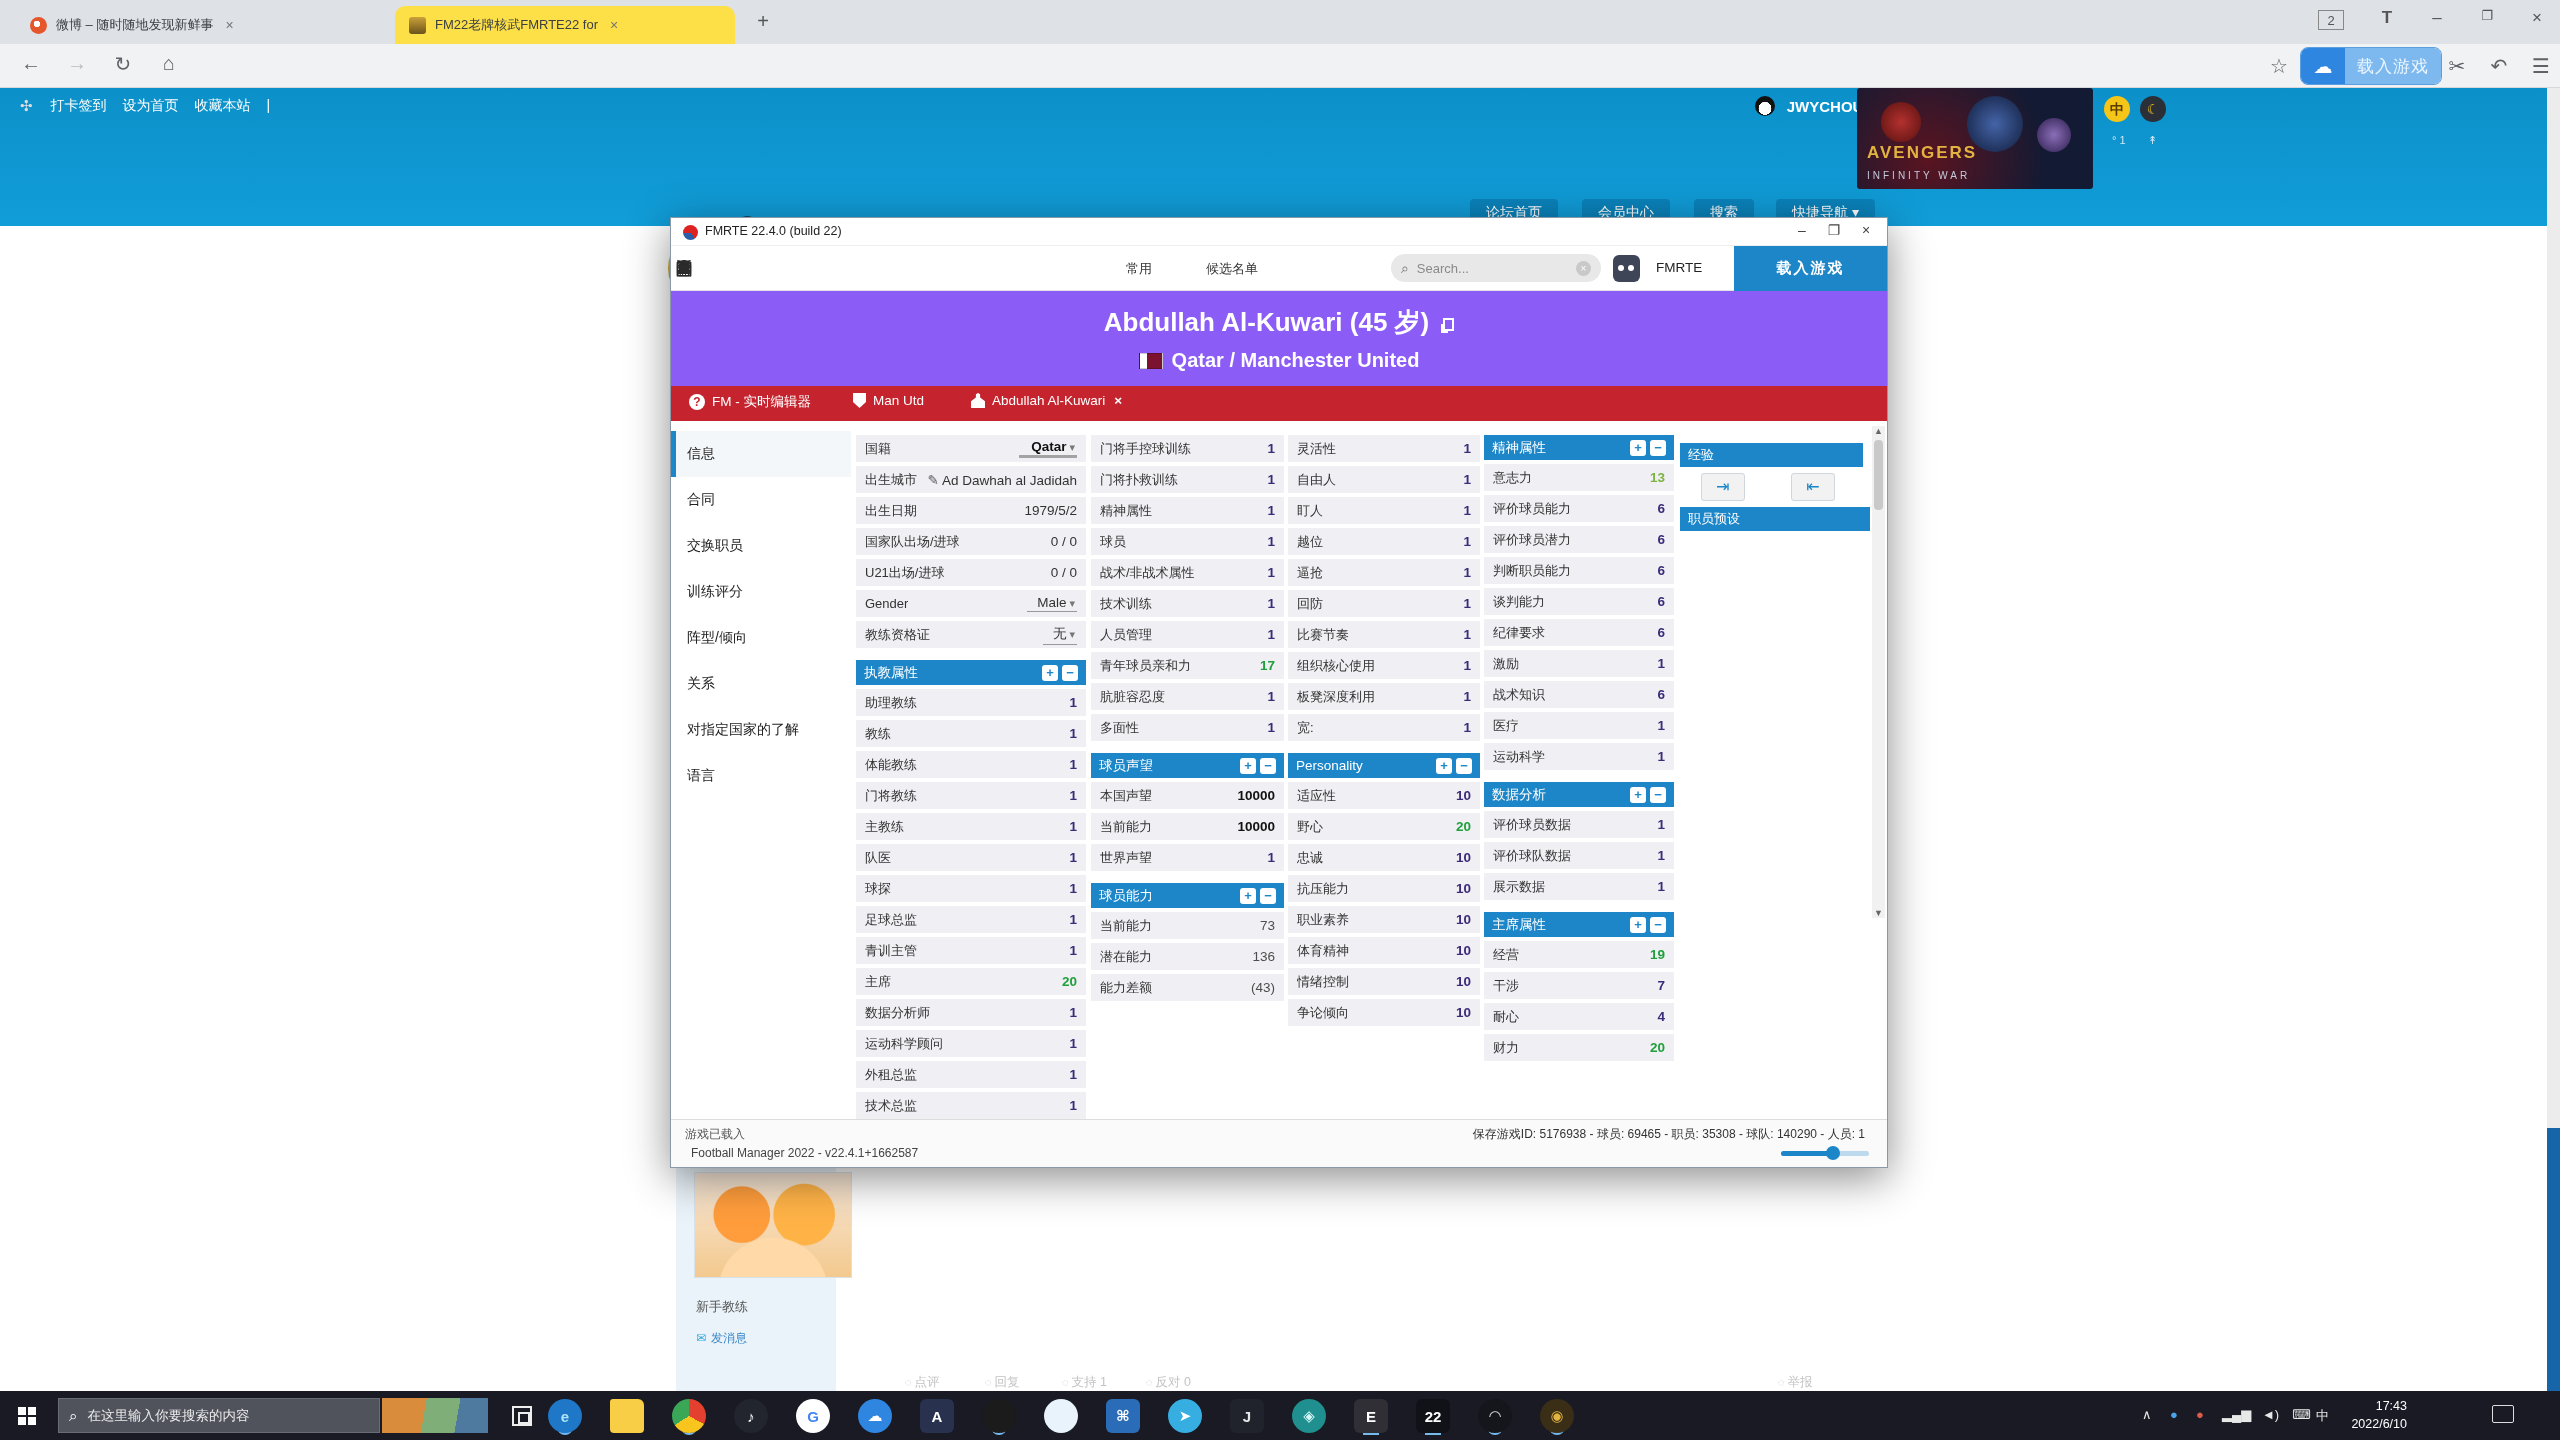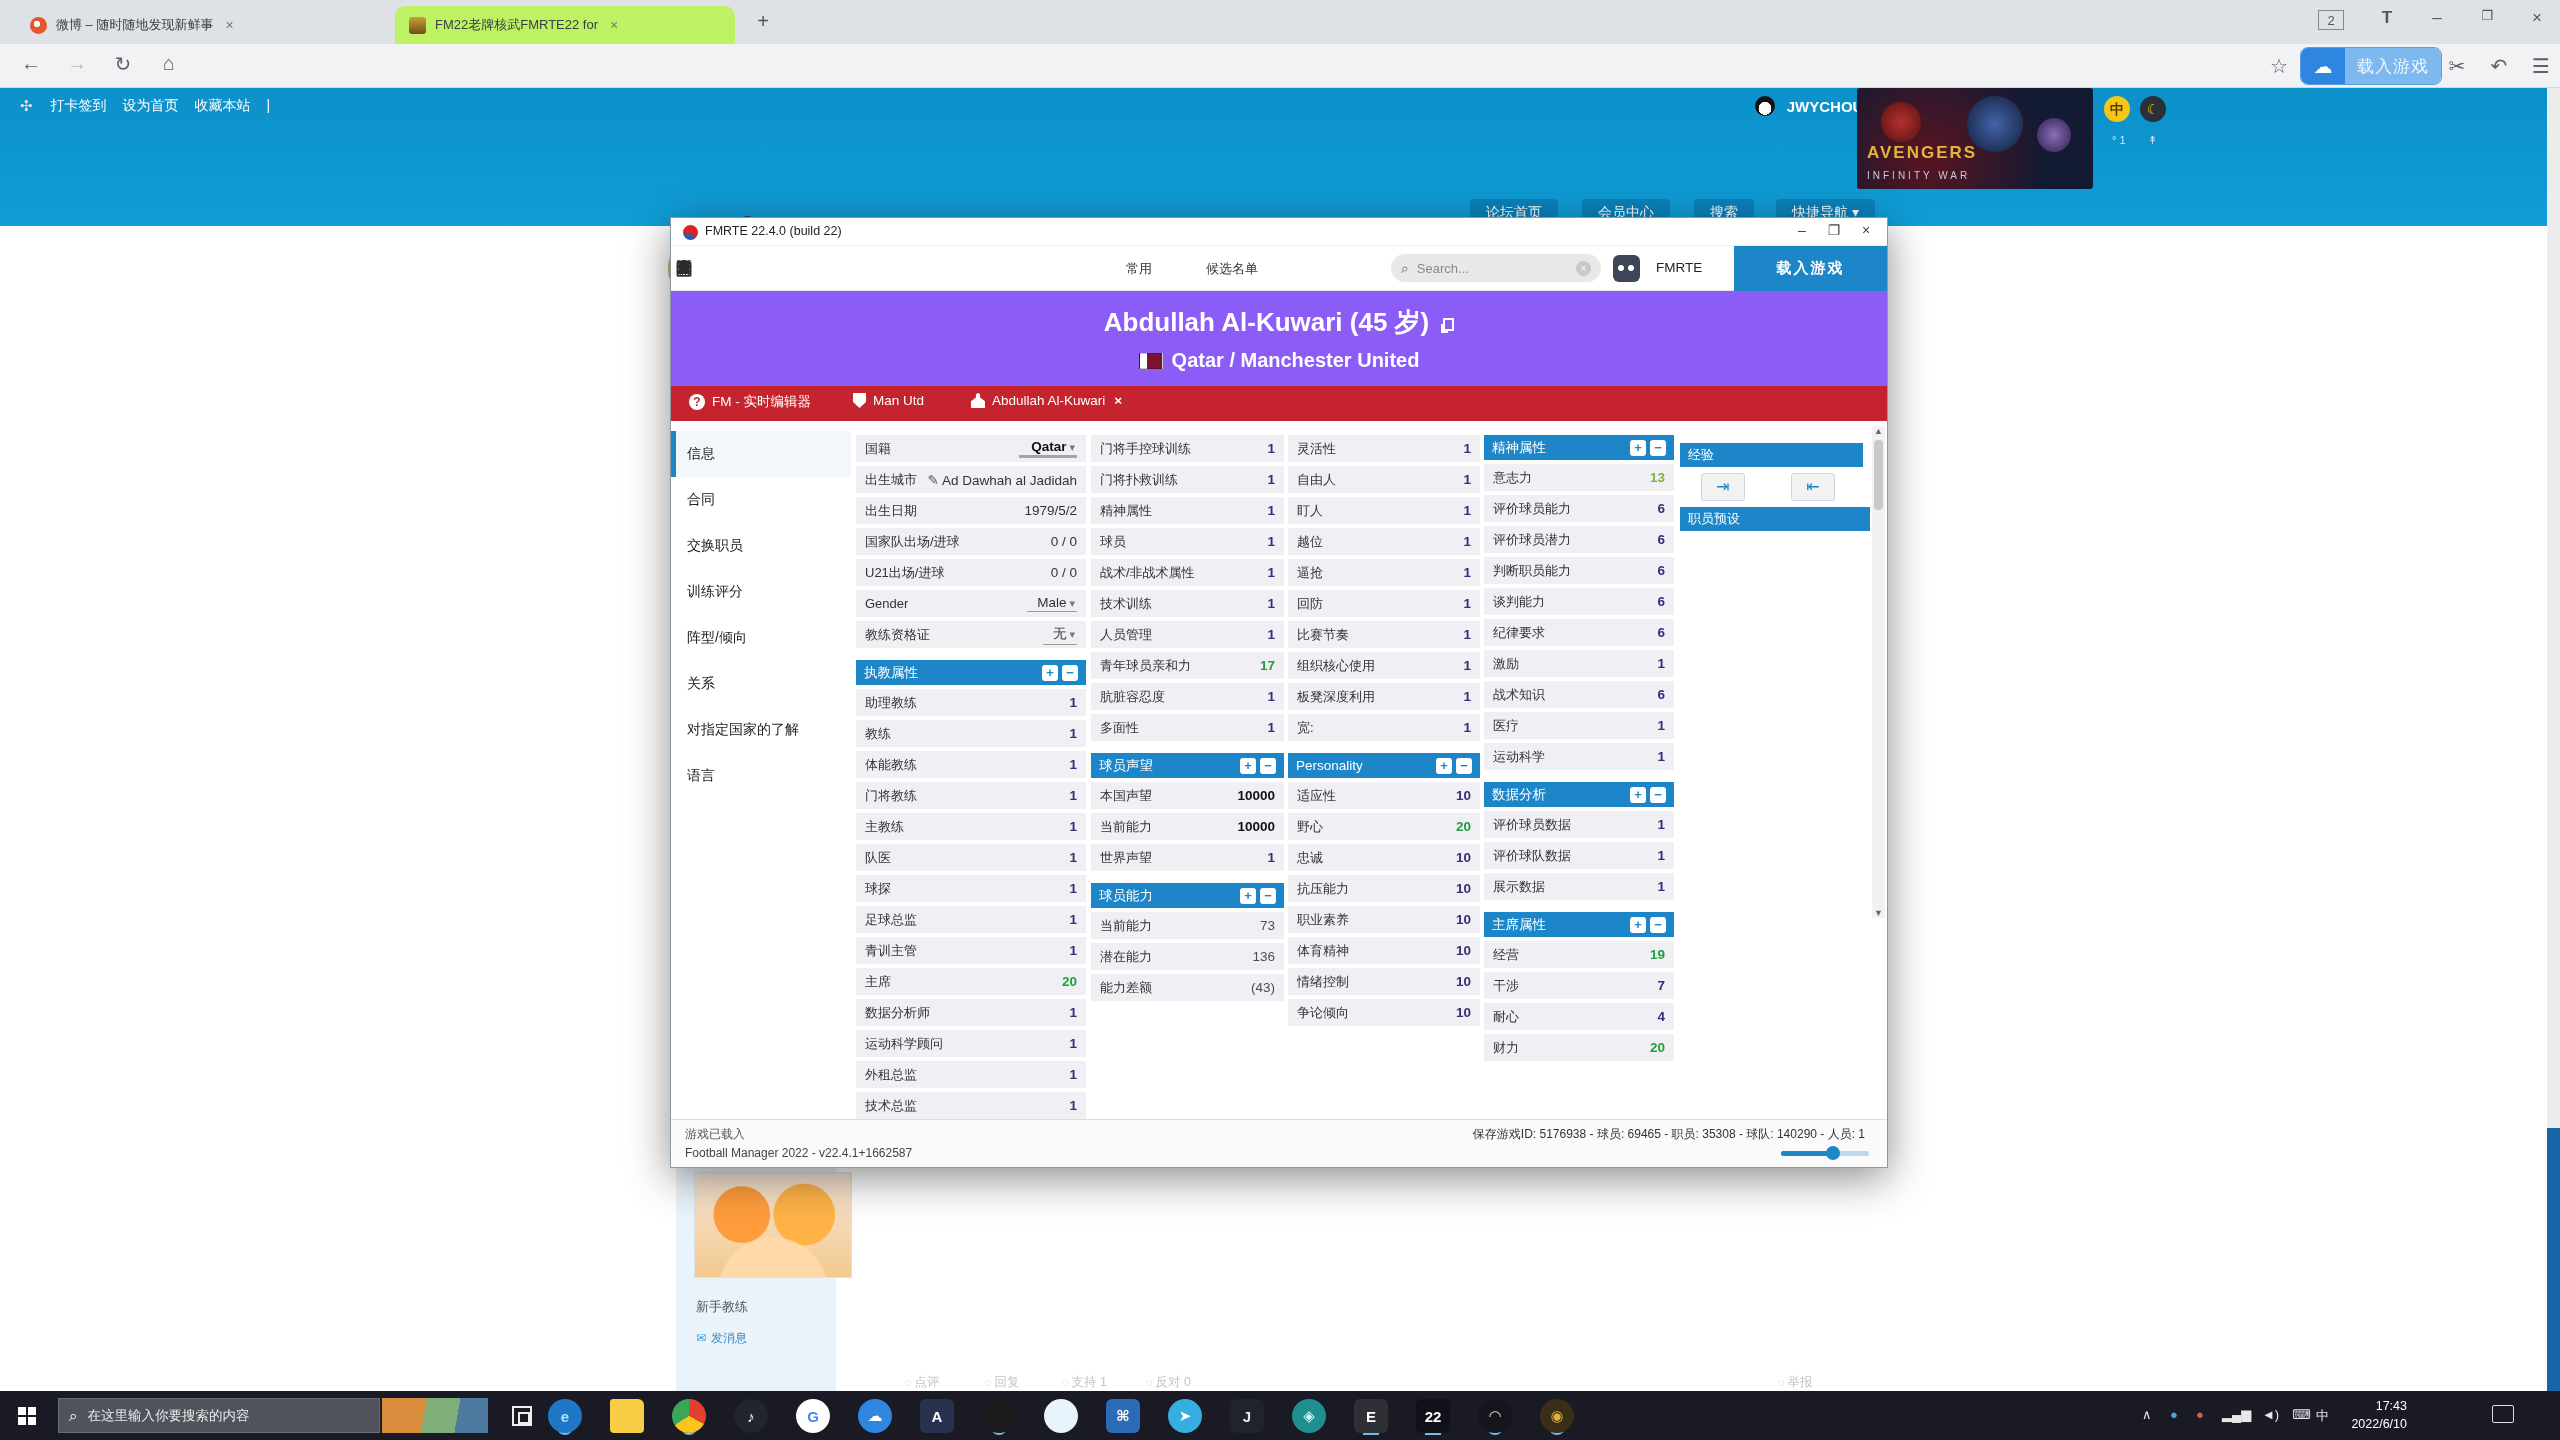--- a/index.html
+++ b/index.html
@@ -2,21 +2,21 @@
 <html><head>
 <meta charset="utf-8">
 <style>
   html,body{margin:0;padding:0;background:#000;}
   *{box-sizing:border-box;font-family:"Liberation Sans","DejaVu Sans",sans-serif;}
   #screen{position:relative;width:2560px;height:1440px;overflow:hidden;background:#fff;}
   .abs{position:absolute;}
   
   #tabbar{position:absolute;left:0;top:0;width:2560px;height:44px;background:#dee1e6;}
   .btab{position:absolute;top:6px;height:38px;display:flex;align-items:center;padding:0 14px;font-size:13px;color:#3c4043;}
-  .btab.active{background:#bef264;border-radius:10px 10px 0 0;}
+  .btab.active{background:#fde047;border-radius:10px 10px 0 0;}
   .btab .fav{width:17px;height:17px;border-radius:50%;margin-right:9px;flex:0 0 auto;}
   .btab .ttl{white-space:nowrap;overflow:hidden;max-width:270px;}
   .btab .x{margin-left:12px;color:#777;font-size:14px;}
   .winctl{position:absolute;top:8px;color:#555;font-size:17px;width:30px;text-align:center;}
   #navrow{position:absolute;left:0;top:44px;width:2560px;height:44px;background:#f1f2f4;border-bottom:1px solid #d5d8db;}
   .navbtn{position:absolute;top:8px;font-size:20px;color:#5f6368;width:34px;text-align:center;}
   #urlbar{position:absolute;left:205px;top:50px;width:2048px;height:32px;background:#fff;border:1px solid #d9dbde;border-radius:5px;display:flex;align-items:center;padding:0 12px;font-size:13.5px;white-space:nowrap;overflow:hidden;}
   #shield{color:#0ca04f;background:#0ca04f;width:15px;height:16px;margin-right:10px;border-radius:3px;position:relative;}
   #shield::after{content:"✓";color:#fff;font-size:11px;position:absolute;left:2px;top:1px;}
   .uhttps{color:#0a8c4a;}
@@ -93,21 +93,21 @@
   .rp-btn{position:absolute;top:255px;width:44px;height:28px;background:#f2f2f2;border:1px solid #cfd6dc;border-radius:3px;color:#1d86c8;font-size:16px;text-align:center;line-height:26px;}
   #rp-preset{position:absolute;left:1009px;top:289px;width:190px;height:24px;background:#1d86c8;color:#fff;font-size:13px;display:flex;align-items:center;padding:0 8px;}
   #fm-scroll{position:absolute;right:2px;top:208px;width:13px;height:492px;background:#f1f1f1;}
   #fm-scroll .up{position:absolute;top:0;left:0;width:13px;text-align:center;font-size:9px;color:#666;}
   #fm-scroll .dn{position:absolute;bottom:0;left:0;width:13px;text-align:center;font-size:9px;color:#666;}
   #fm-scroll .th{position:absolute;top:14px;left:2px;width:9px;height:70px;background:#c9c9c9;border-radius:4px;}
   
   #fm-status{position:absolute;left:0;bottom:0;width:100%;height:48px;background:#fafafa;border-top:1px solid #ddd;font-size:12px;color:#555;}
   #fm-status .l1{position:absolute;left:14px;top:6px;}
   #fm-status .r1{position:absolute;right:22px;top:6px;color:#333;}
-  #fm-status .l2{position:absolute;left:14px;top:26px;color:#444;}
+  #fm-status .l2{position:absolute;left:20px;top:26px;color:#444;}
   #slider{position:absolute;right:18px;top:31px;width:88px;height:5px;background:#bcd9ee;border-radius:3px;}
   #slider .fill{position:absolute;left:0;top:0;height:5px;width:52px;background:#1d86c8;border-radius:3px;}
   #slider .knob{position:absolute;left:45px;top:-5px;width:14px;height:14px;border-radius:50%;background:#1d86c8;}
   
   #authorpanel{position:absolute;left:676px;top:1168px;width:160px;height:223px;background:#eaf3f9;}
   #avatar{position:absolute;left:18px;top:4px;width:158px;height:106px;background:
     radial-gradient(circle at 50% 115%,#ffd9a8 0 38%,transparent 39%),
     radial-gradient(circle at 30% 40%,#ff9d3c 0 22%,transparent 23%),
     radial-gradient(circle at 70% 40%,#ffb347 0 24%,transparent 25%),
     linear-gradient(#f8e8d8,#f3c98e);border:1px solid #d7e2ea;}

